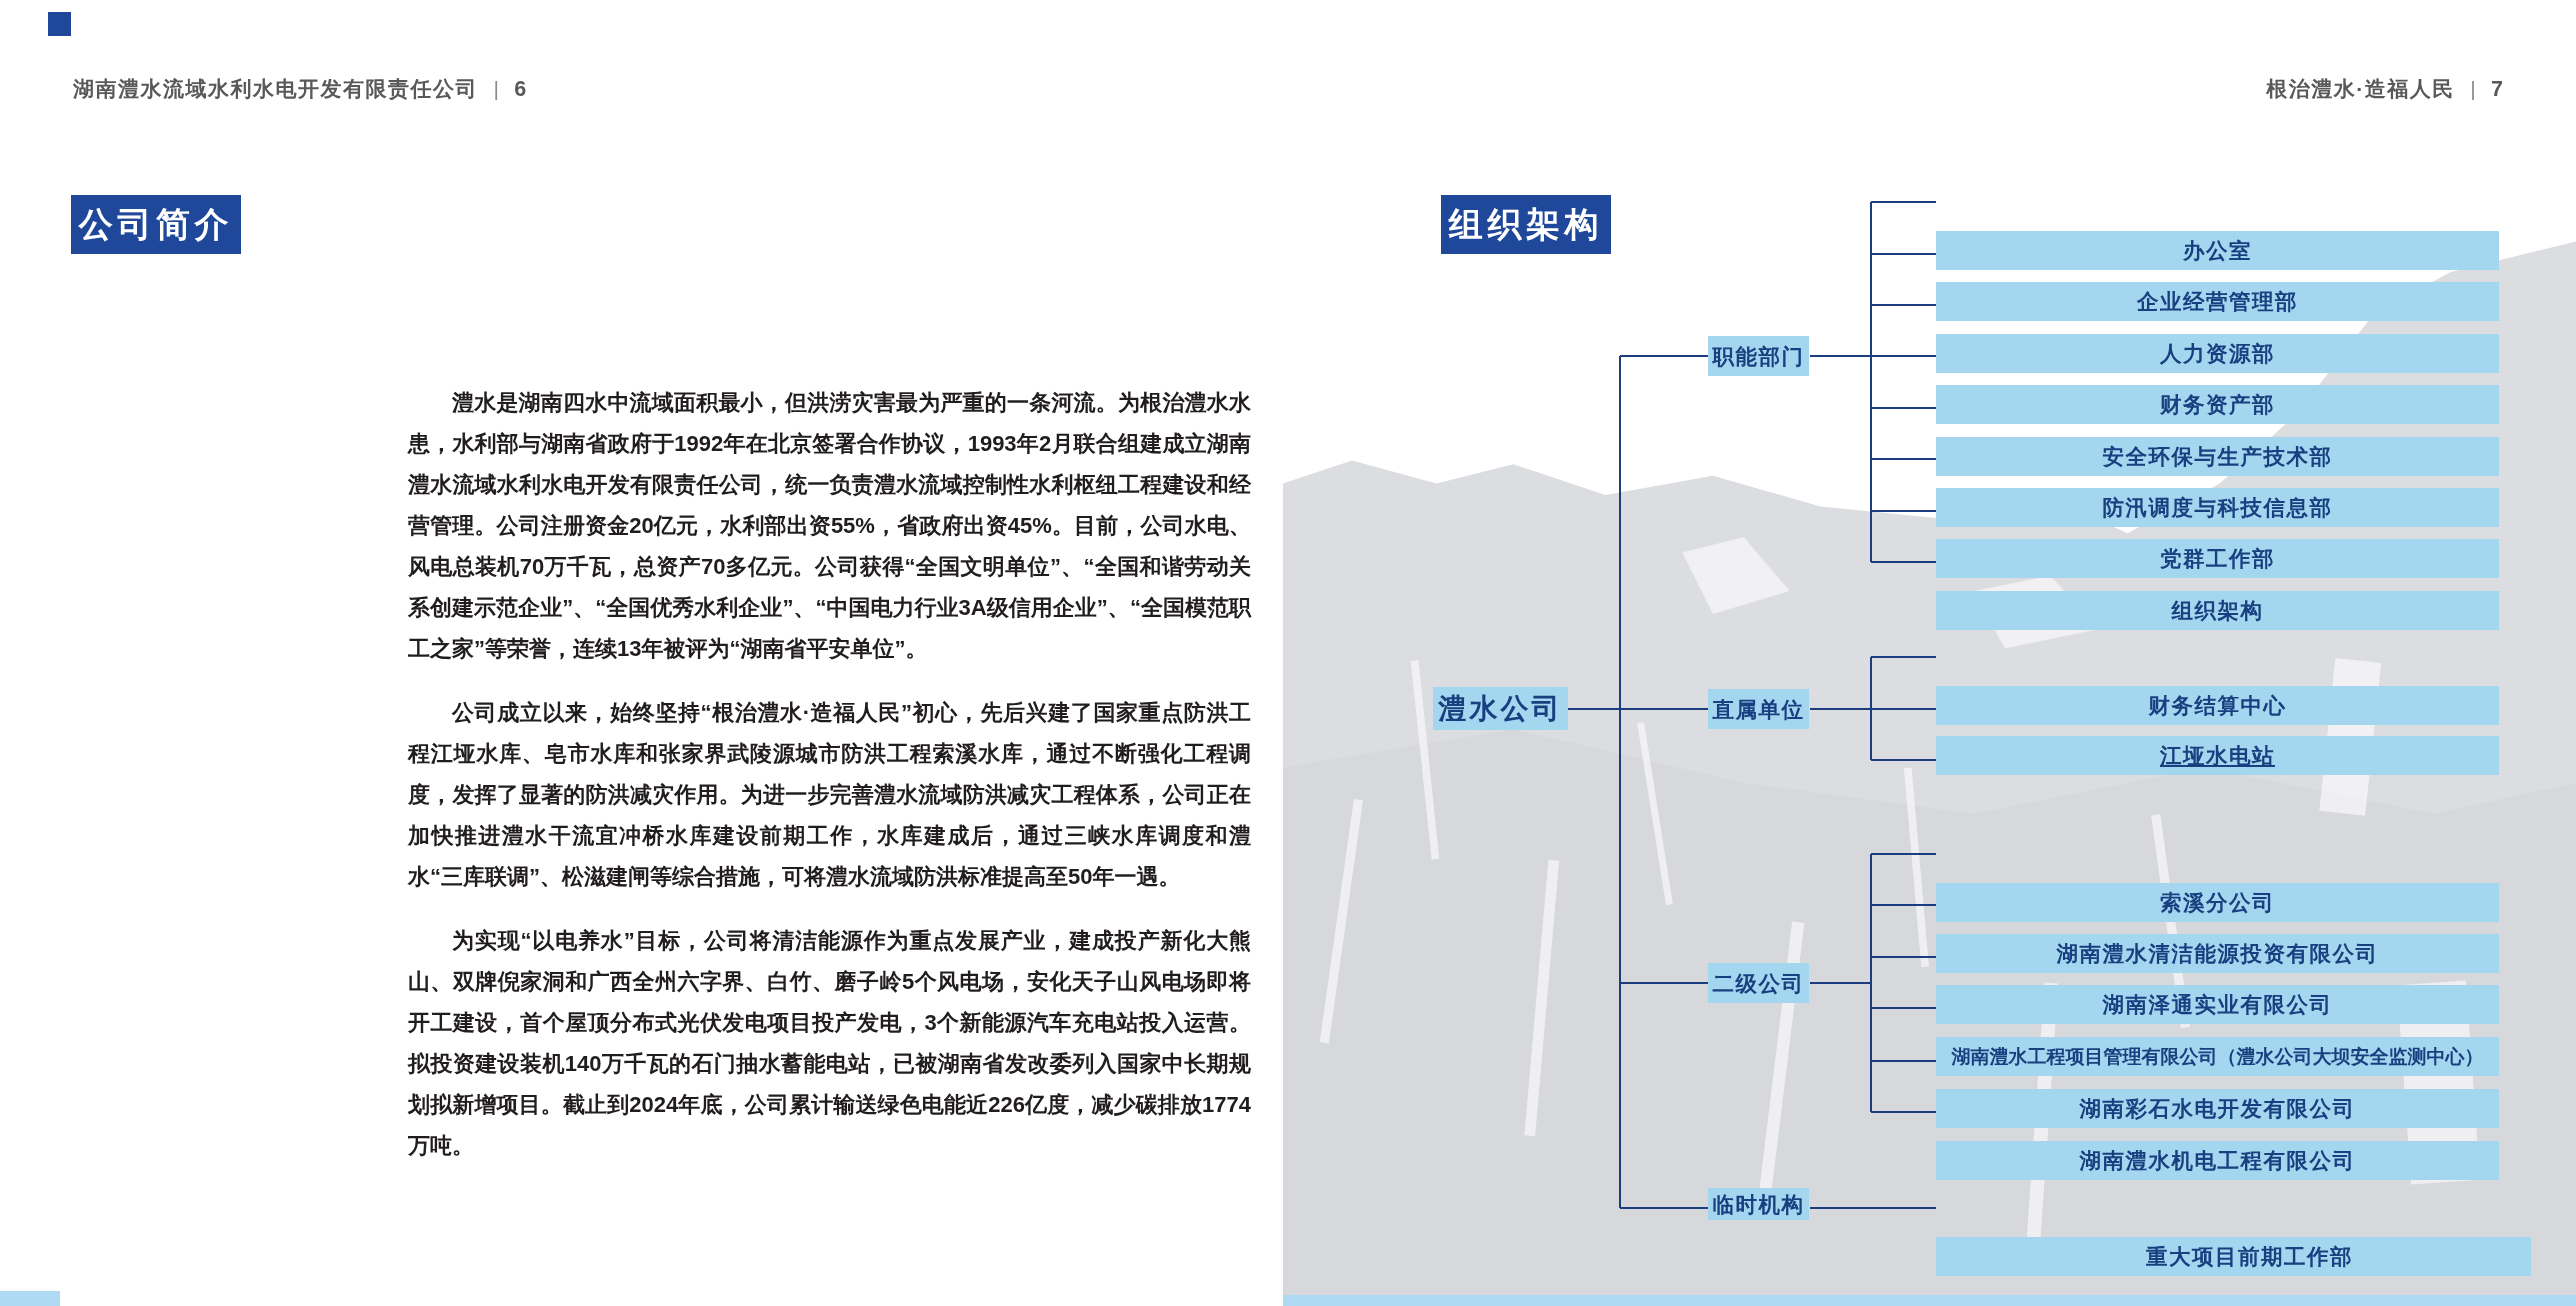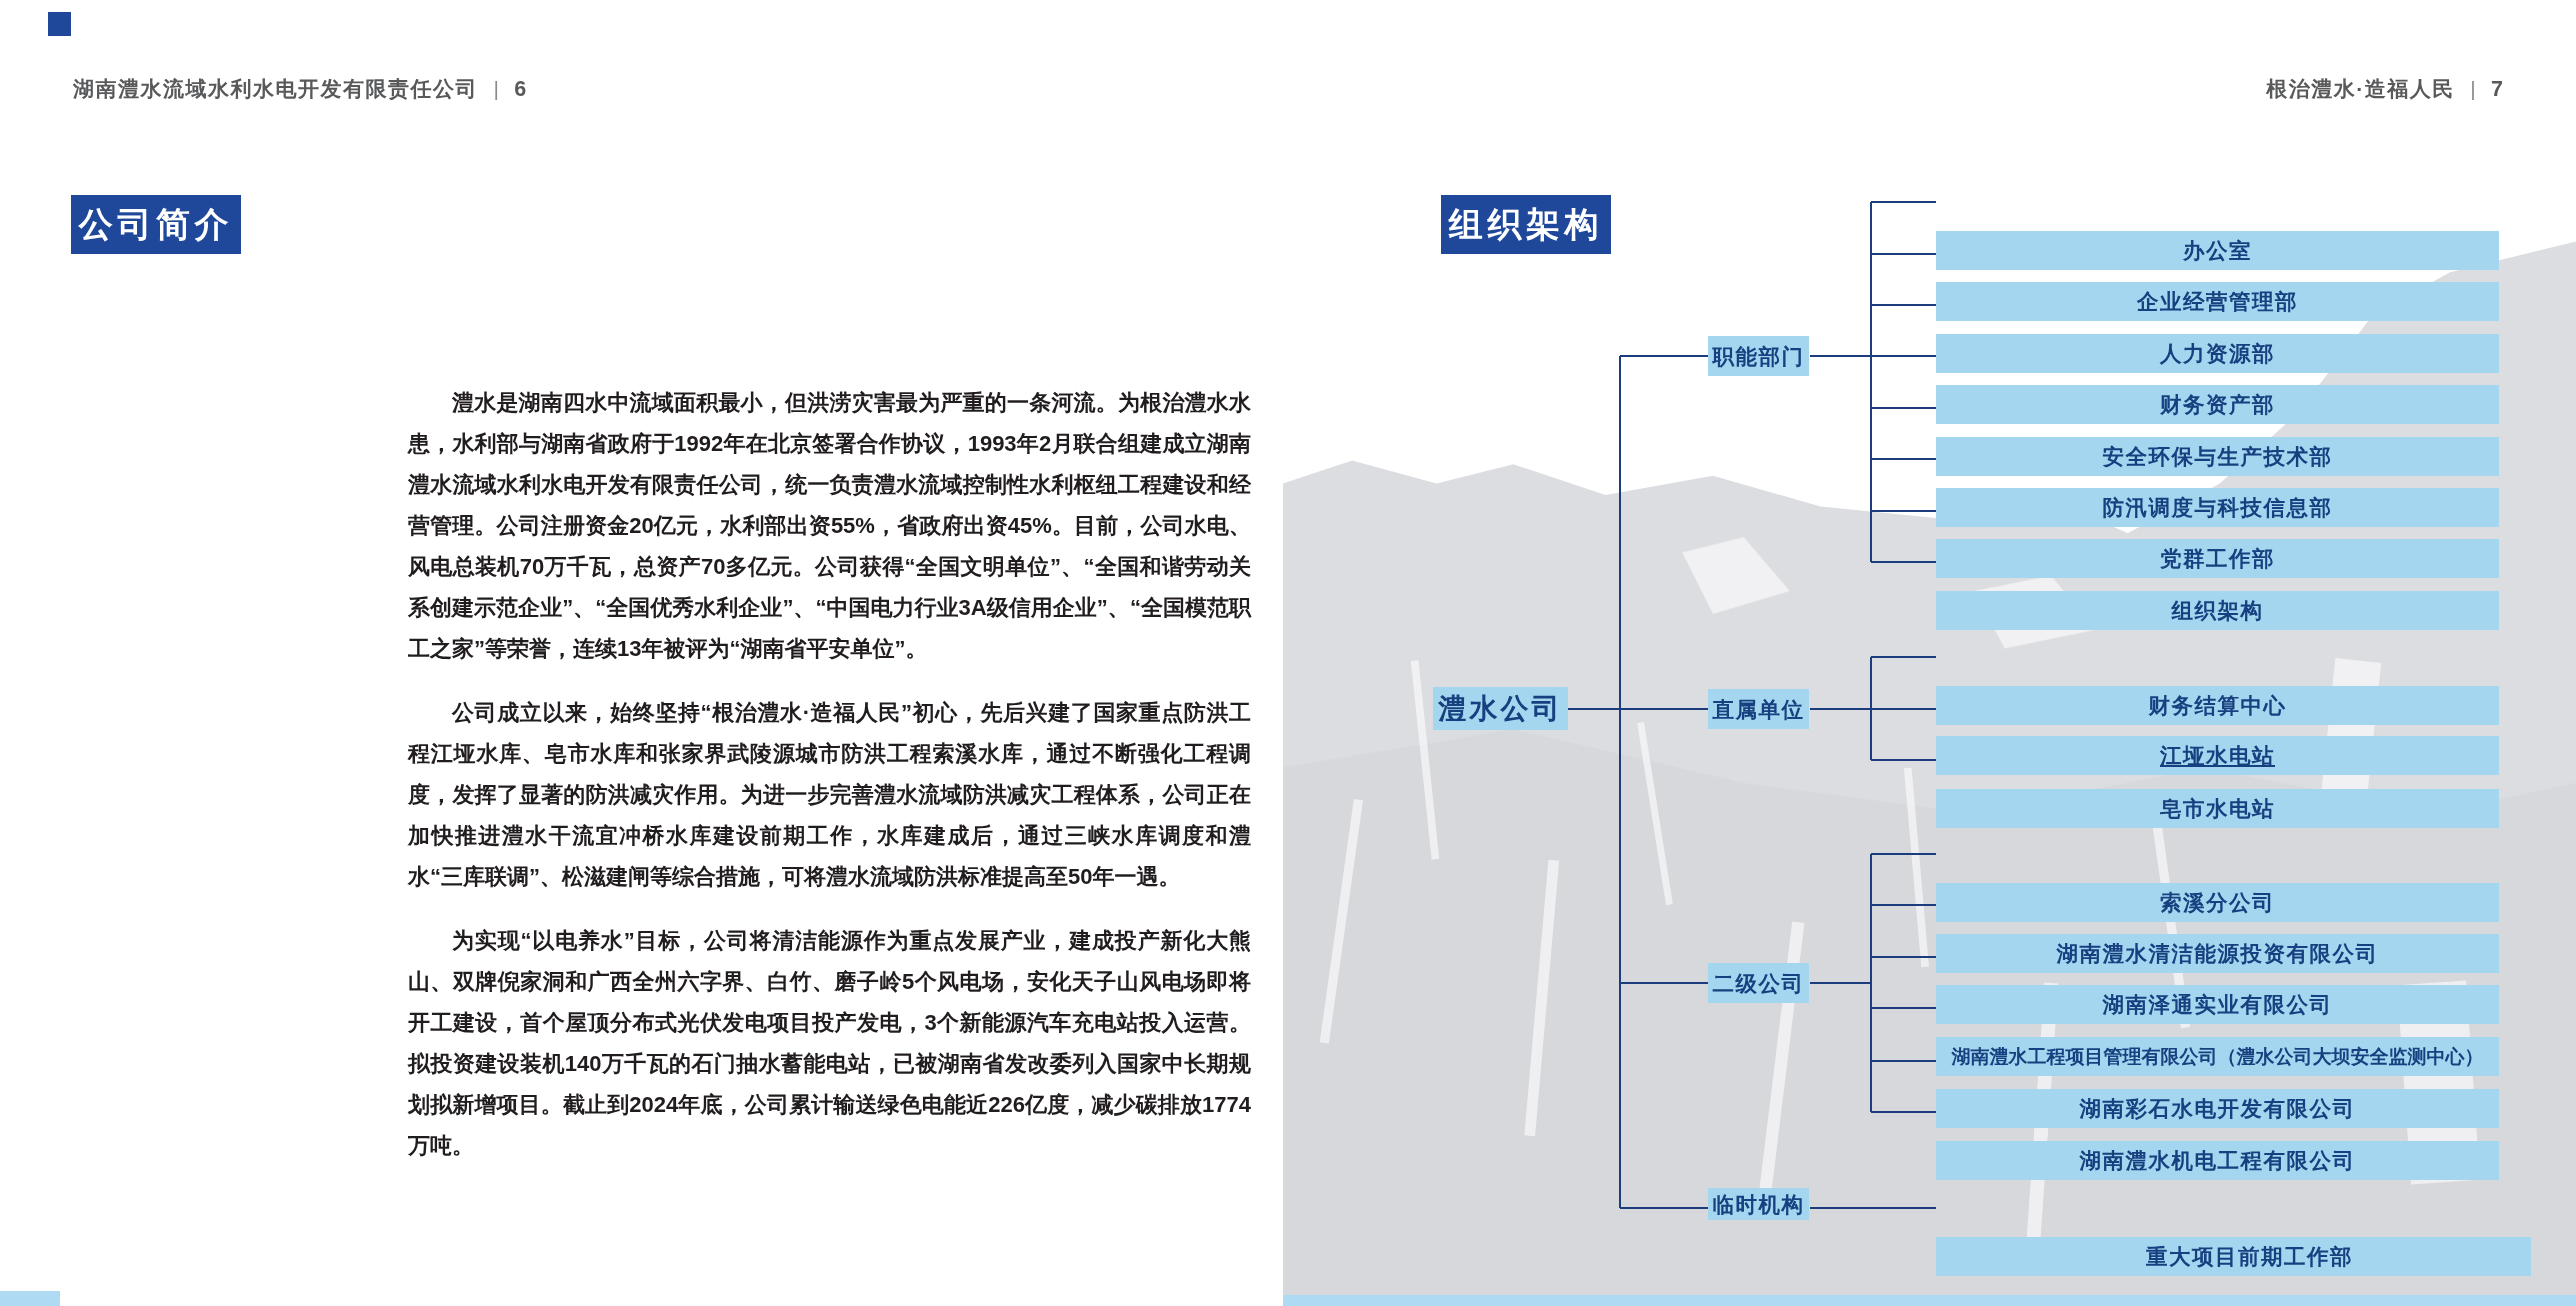--- a/index.html
+++ b/index.html
@@ -128,21 +128,20 @@
     <div class="box child-box" style="left: 1936px; top: 543px; width: 563px; height: 39px;">组织架构</div>
     <div class="line" style="left: 1620px; top: 708px; width: 88px; height: 2.3px;"></div>
     <div class="box branch-box" style="left: 1708px; top: 689px; width: 101px; height: 40px;">直属单位</div>
     <div class="line" style="left: 1810px; top: 708px; width: 61px; height: 2.3px;"></div>
     <div class="line" style="left: 1870px; top: 657px; width: 2.3px; height: 103px;"></div>
     <div class="line" style="left: 1871px; top: 656px; width: 65px; height: 2.3px;"></div>
     <div class="box child-box" style="left: 1936px; top: 638px; width: 563px; height: 39px;">财务结算中心</div>
     <div class="line" style="left: 1871px; top: 708px; width: 65px; height: 2.3px;"></div>
     <div class="box child-box" style="left: 1936px; top: 688px; width: 563px; height: 39px; text-decoration: underline;">江垭水电站</div>
     <div class="line" style="left: 1871px; top: 759px; width: 65px; height: 2.3px;"></div>
-    <div class="box child-box" style="left: 1936px; top: 741px; width: 563px; height: 39px;">皂市水电站</div>
     <div class="line" style="left: 1620px; top: 982px; width: 88px; height: 2.3px;"></div>
     <div class="box branch-box" style="left: 1708px; top: 963px; width: 101px; height: 40px;">二级公司</div>
     <div class="line" style="left: 1810px; top: 982px; width: 61px; height: 2.3px;"></div>
     <div class="line" style="left: 1870px; top: 854px; width: 2.3px; height: 258px;"></div>
     <div class="line" style="left: 1871px; top: 853px; width: 65px; height: 2.3px;"></div>
     <div class="box child-box" style="left: 1936px; top: 835px; width: 563px; height: 39px;">索溪分公司</div>
     <div class="line" style="left: 1871px; top: 904px; width: 65px; height: 2.3px;"></div>
     <div class="box child-box" style="left: 1936px; top: 886px; width: 563px; height: 39px;">湖南澧水清洁能源投资有限公司</div>
     <div class="line" style="left: 1871px; top: 956px; width: 65px; height: 2.3px;"></div>
     <div class="box child-box" style="left: 1936px; top: 937px; width: 563px; height: 39px;">湖南泽通实业有限公司</div>

